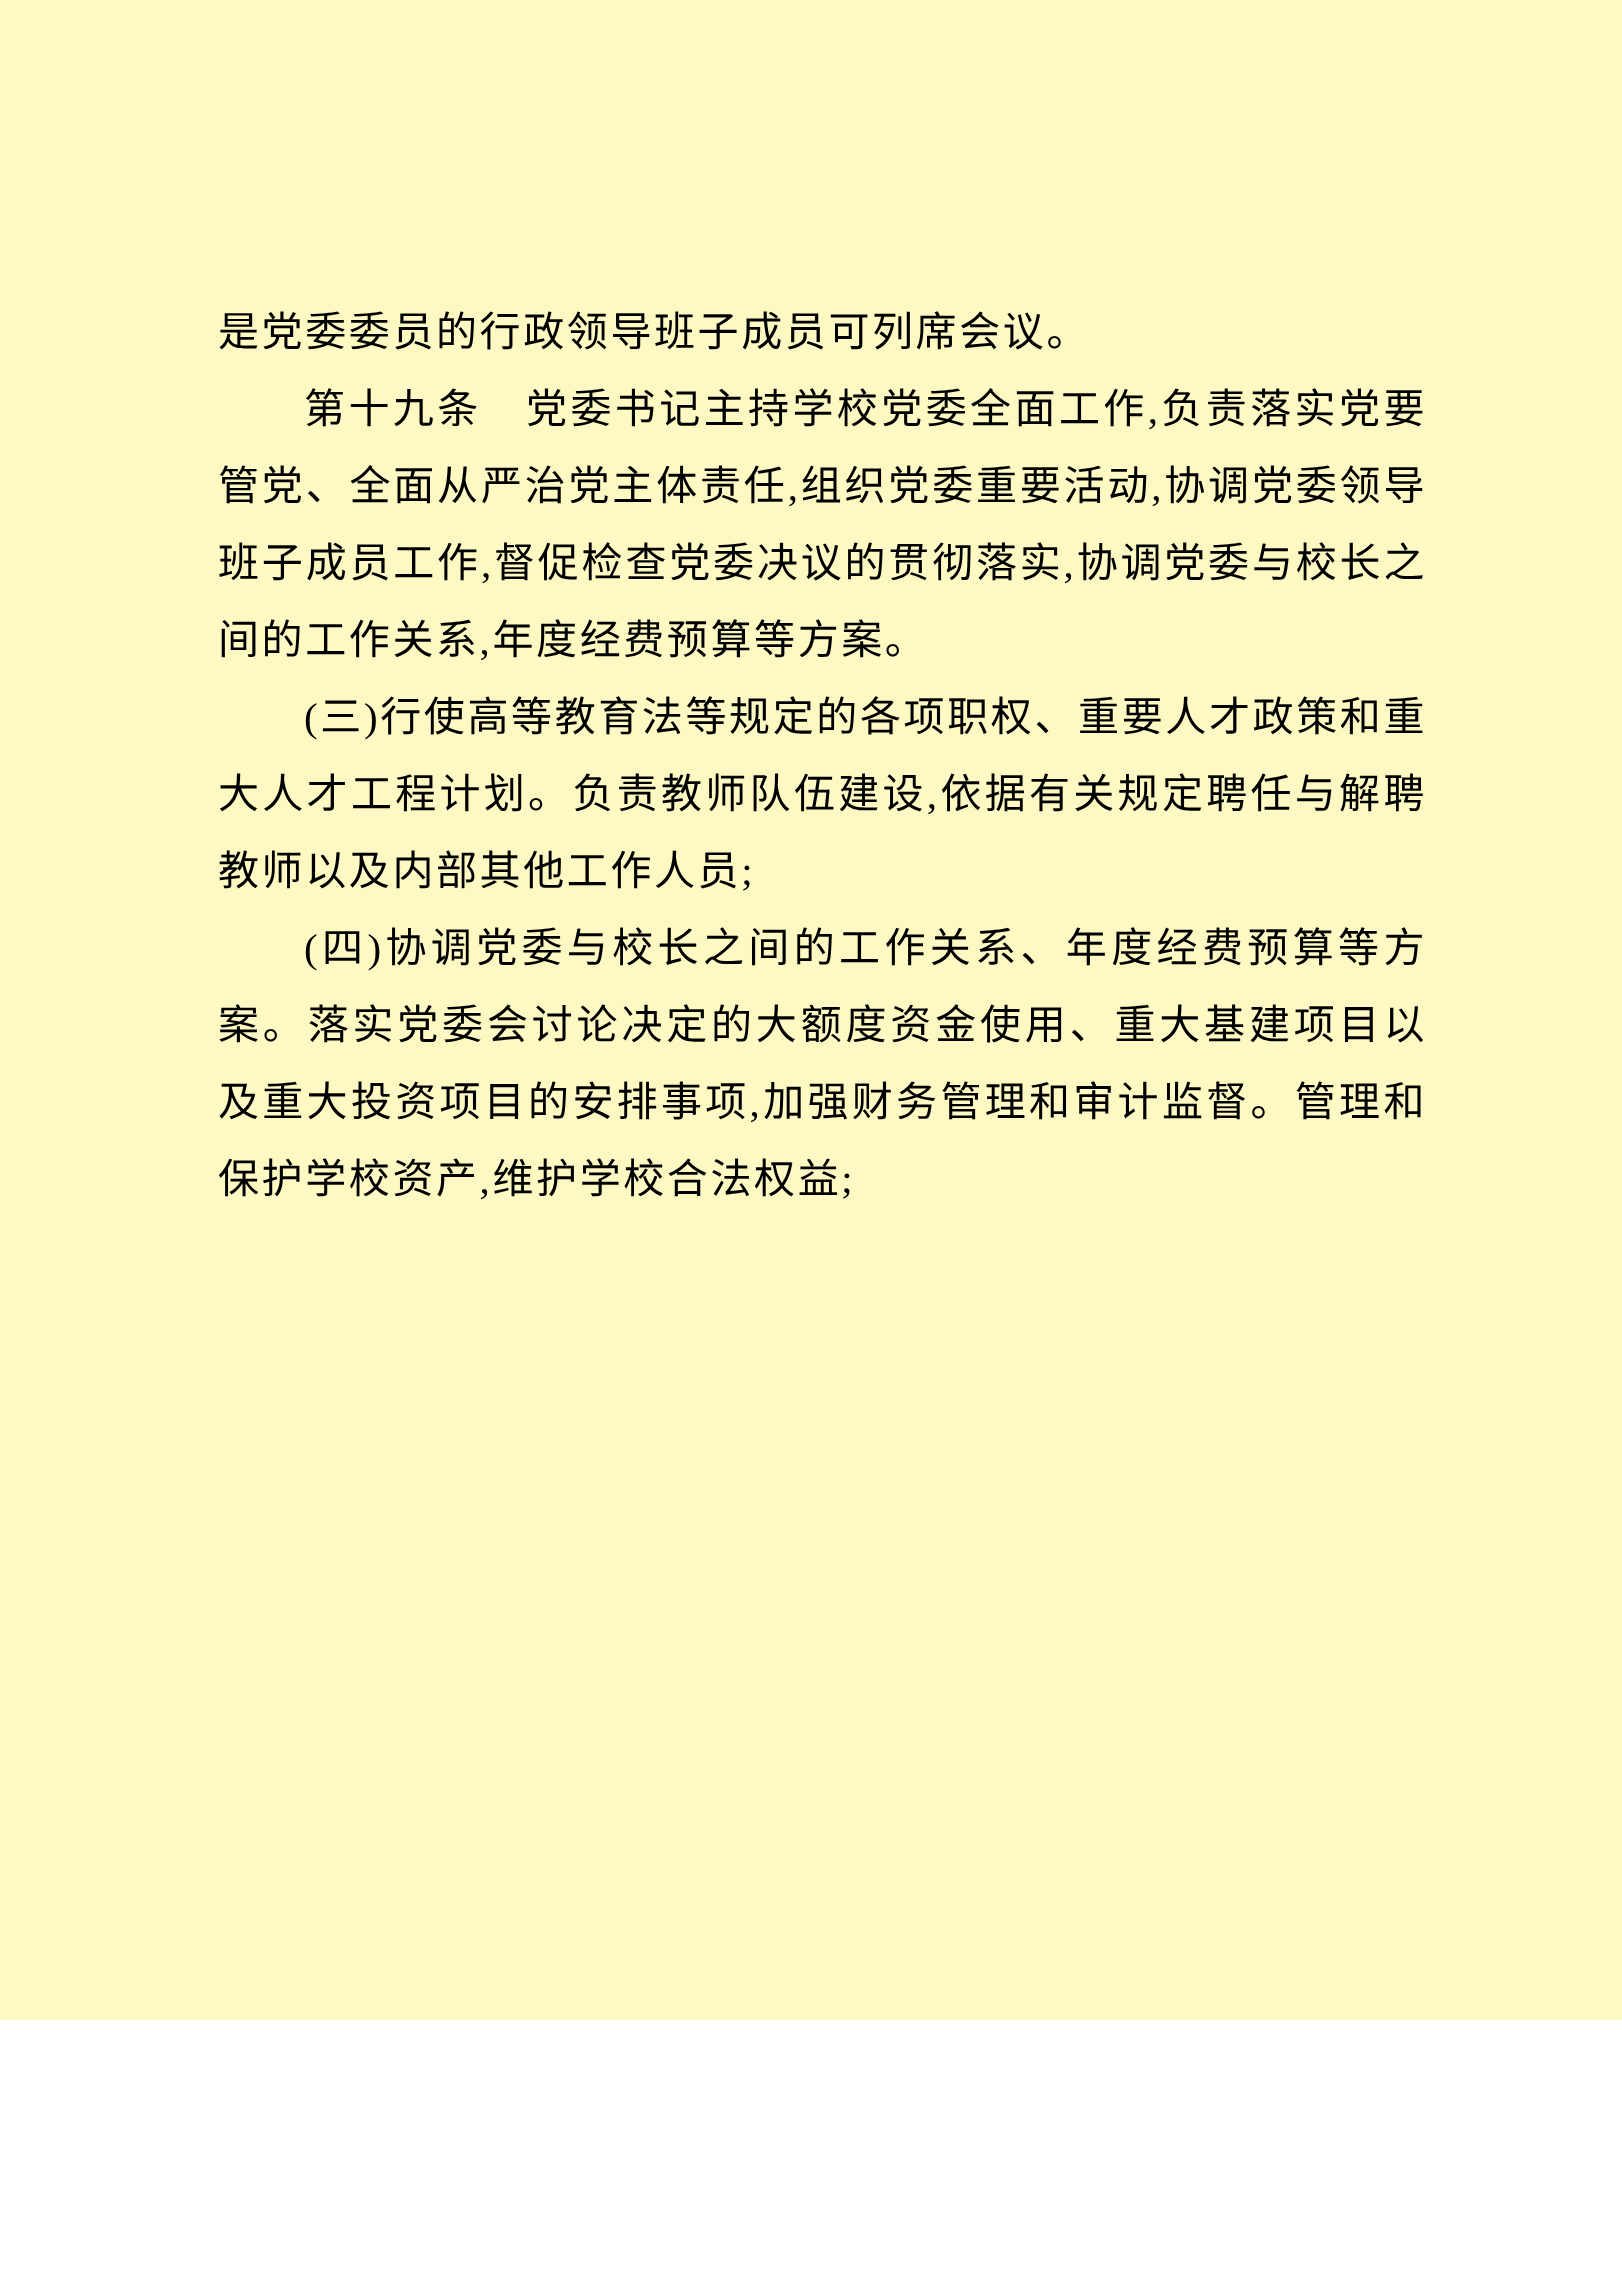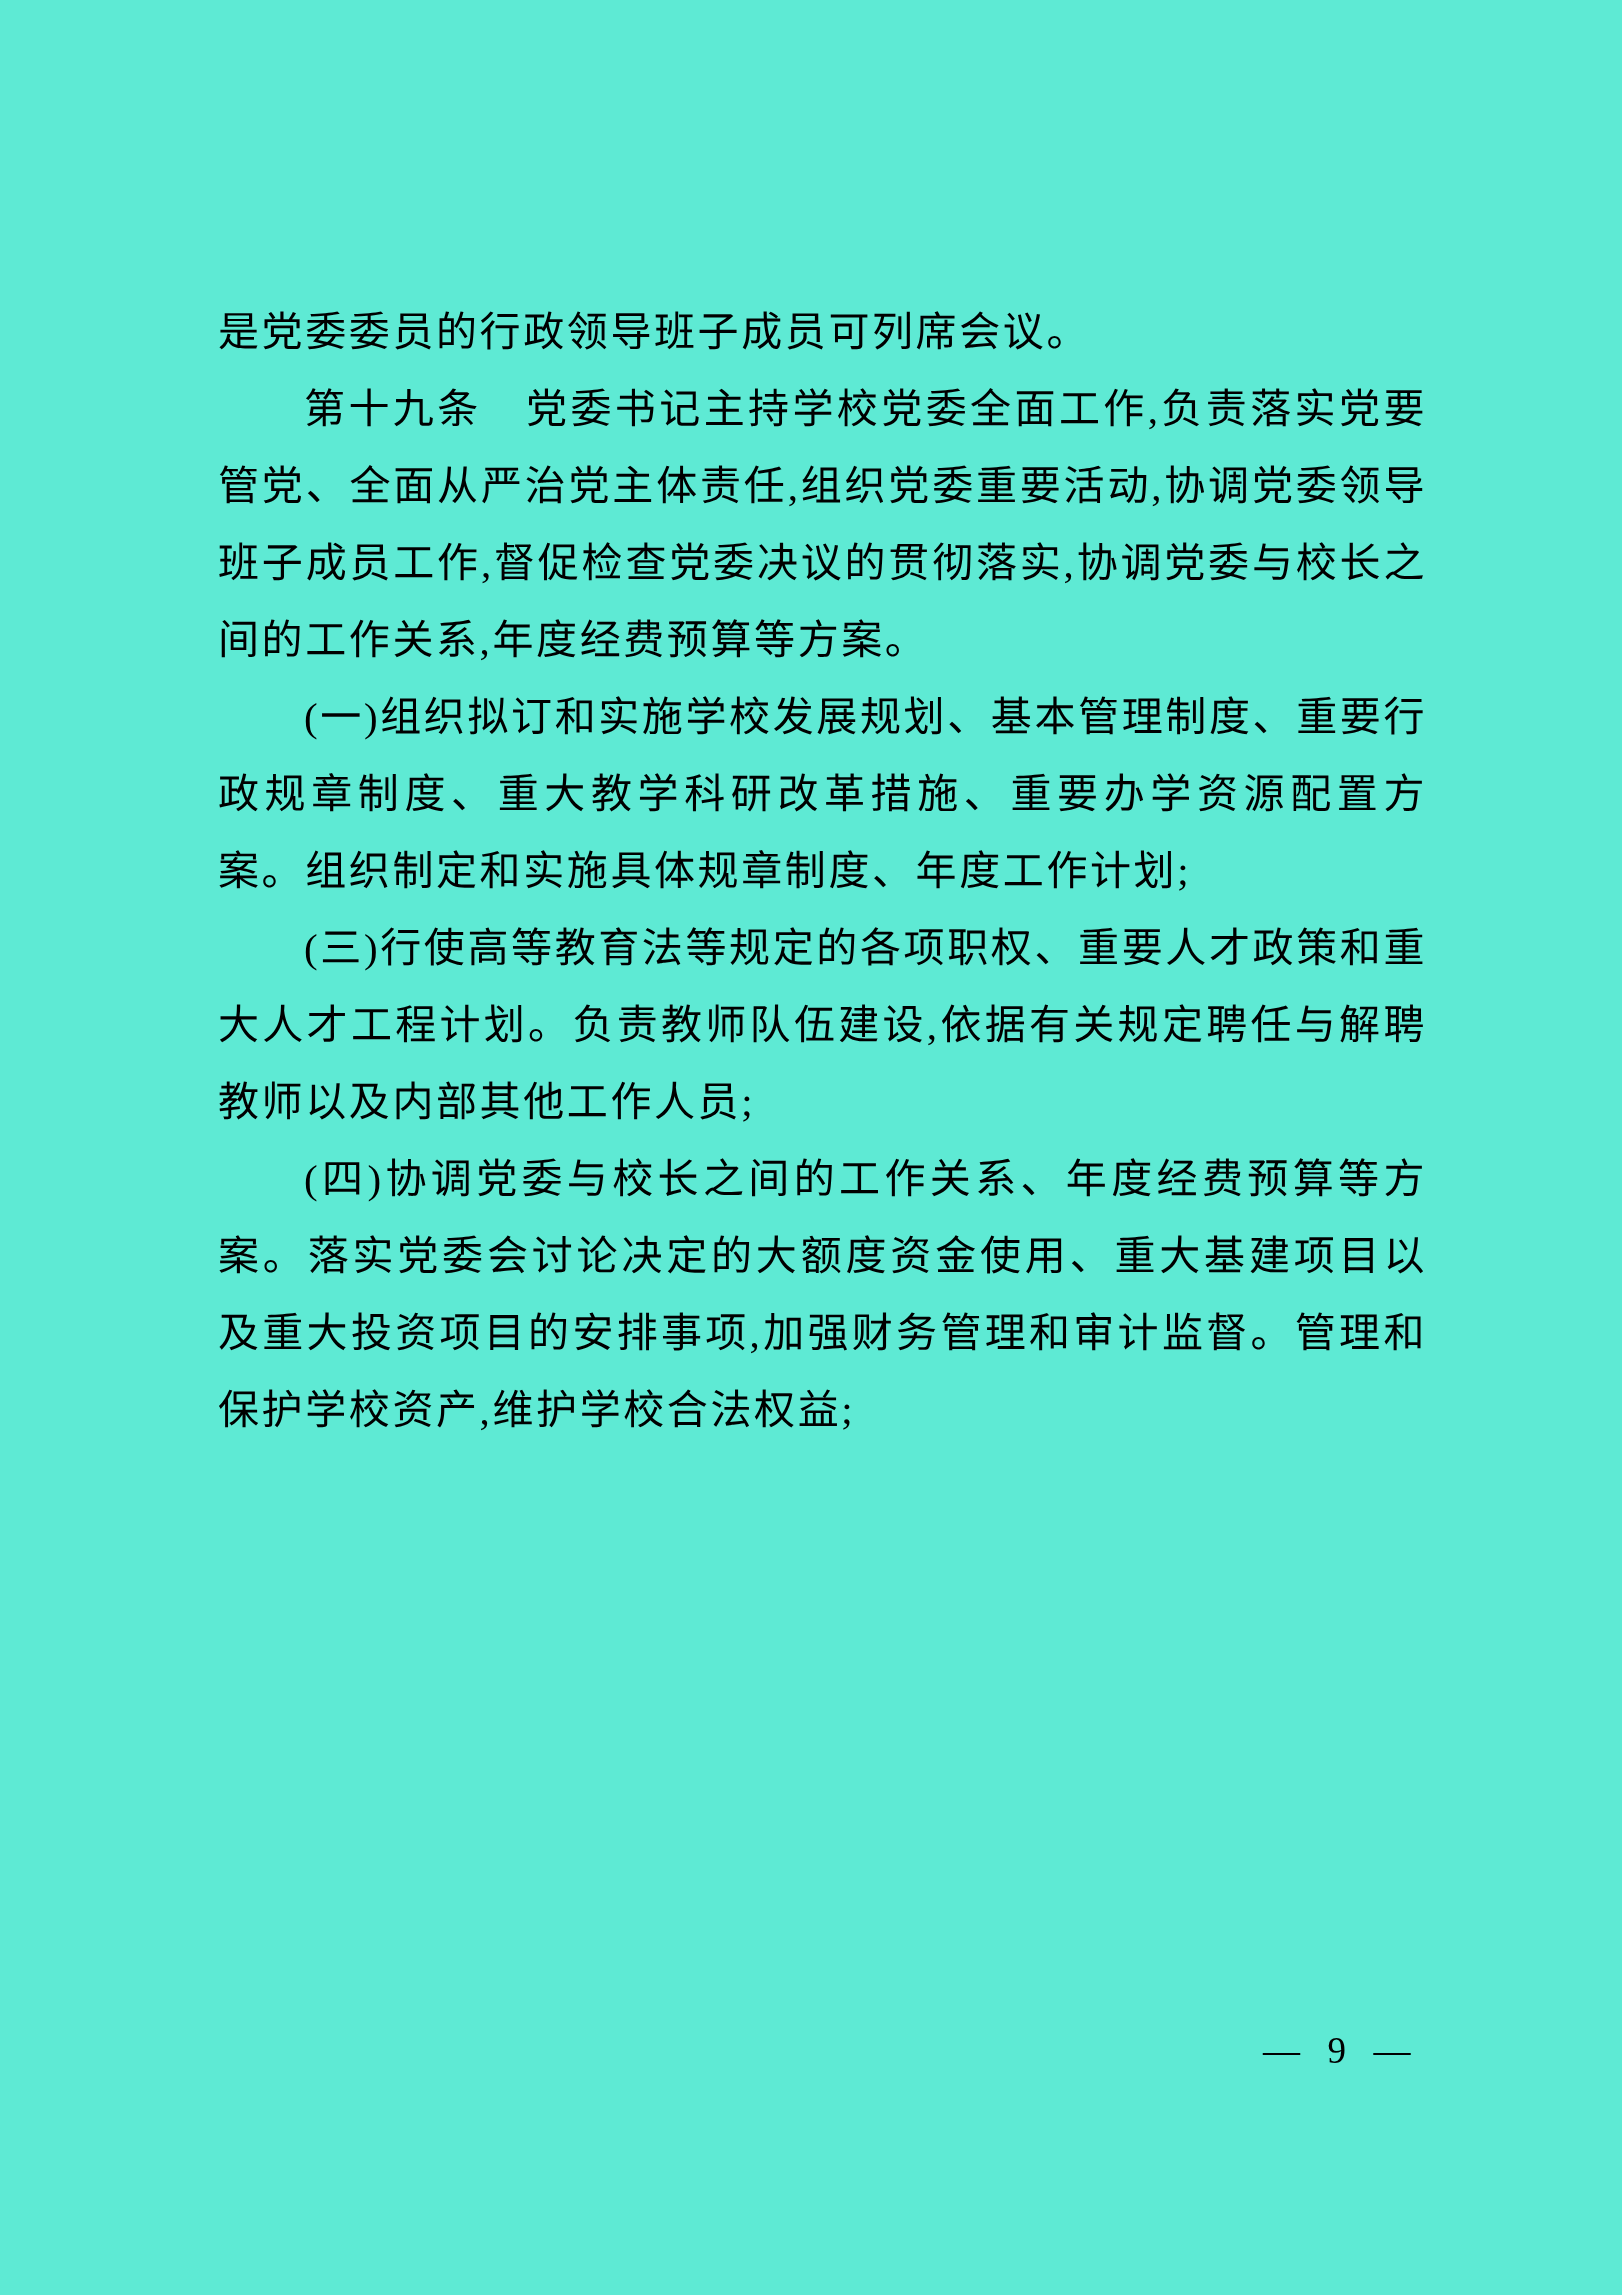--- a/index.html
+++ b/index.html
@@ -3,22 +3,22 @@
 <meta charset="utf-8">
 <style>
   html, body {
     margin: 0;
     padding: 0;
     background: #ffffff;
   }
   .page {
     position: relative;
     width: 1623px;
-    height: 2295px;
-    background: #5eead4;
+    height: 2020px;
+    background: #fef9c3;
     overflow: hidden;
     font-family: "Liberation Serif", serif;
     color: #000000;
   }
   .text-block {
     position: absolute;
     left: 218px;
     top: 294px;
     width: 1209px;
     font-size: 41px;
@@ -48,21 +48,20 @@
   }
 </style>
 </head>
 <body>
 
 <div class="page">
 
   <div class="text-block">
     <p>是党委委员的行政领导班子成员可列席会议。</p>
     <p class="indented">第十九条　党委书记主持学校党委全面工作,负责落实党要管党、全面从严治党主体责任,组织党委重要活动,协调党委领导班子成员工作,督促检查党委决议的贯彻落实,协调党委与校长之间的工作关系,年度经费预算等方案。</p>
-    <p class="indented">(一)组织拟订和实施学校发展规划、基本管理制度、重要行政规章制度、重大教学科研改革措施、重要办学资源配置方案。组织制定和实施具体规章制度、年度工作计划;</p>
     <p class="indented">(三)行使高等教育法等规定的各项职权、重要人才政策和重大人才工程计划。负责教师队伍建设,依据有关规定聘任与解聘教师以及内部其他工作人员;</p>
     <p class="indented">(四)协调党委与校长之间的工作关系、年度经费预算等方案。落实党委会讨论决定的大额度资金使用、重大基建项目以及重大投资项目的安排事项,加强财务管理和审计监督。管理和保护学校资产,维护学校合法权益;</p>
   </div>
 
   <div class="page-number">— 9 —</div>
 
 </div>
 
 
 </body></html>

